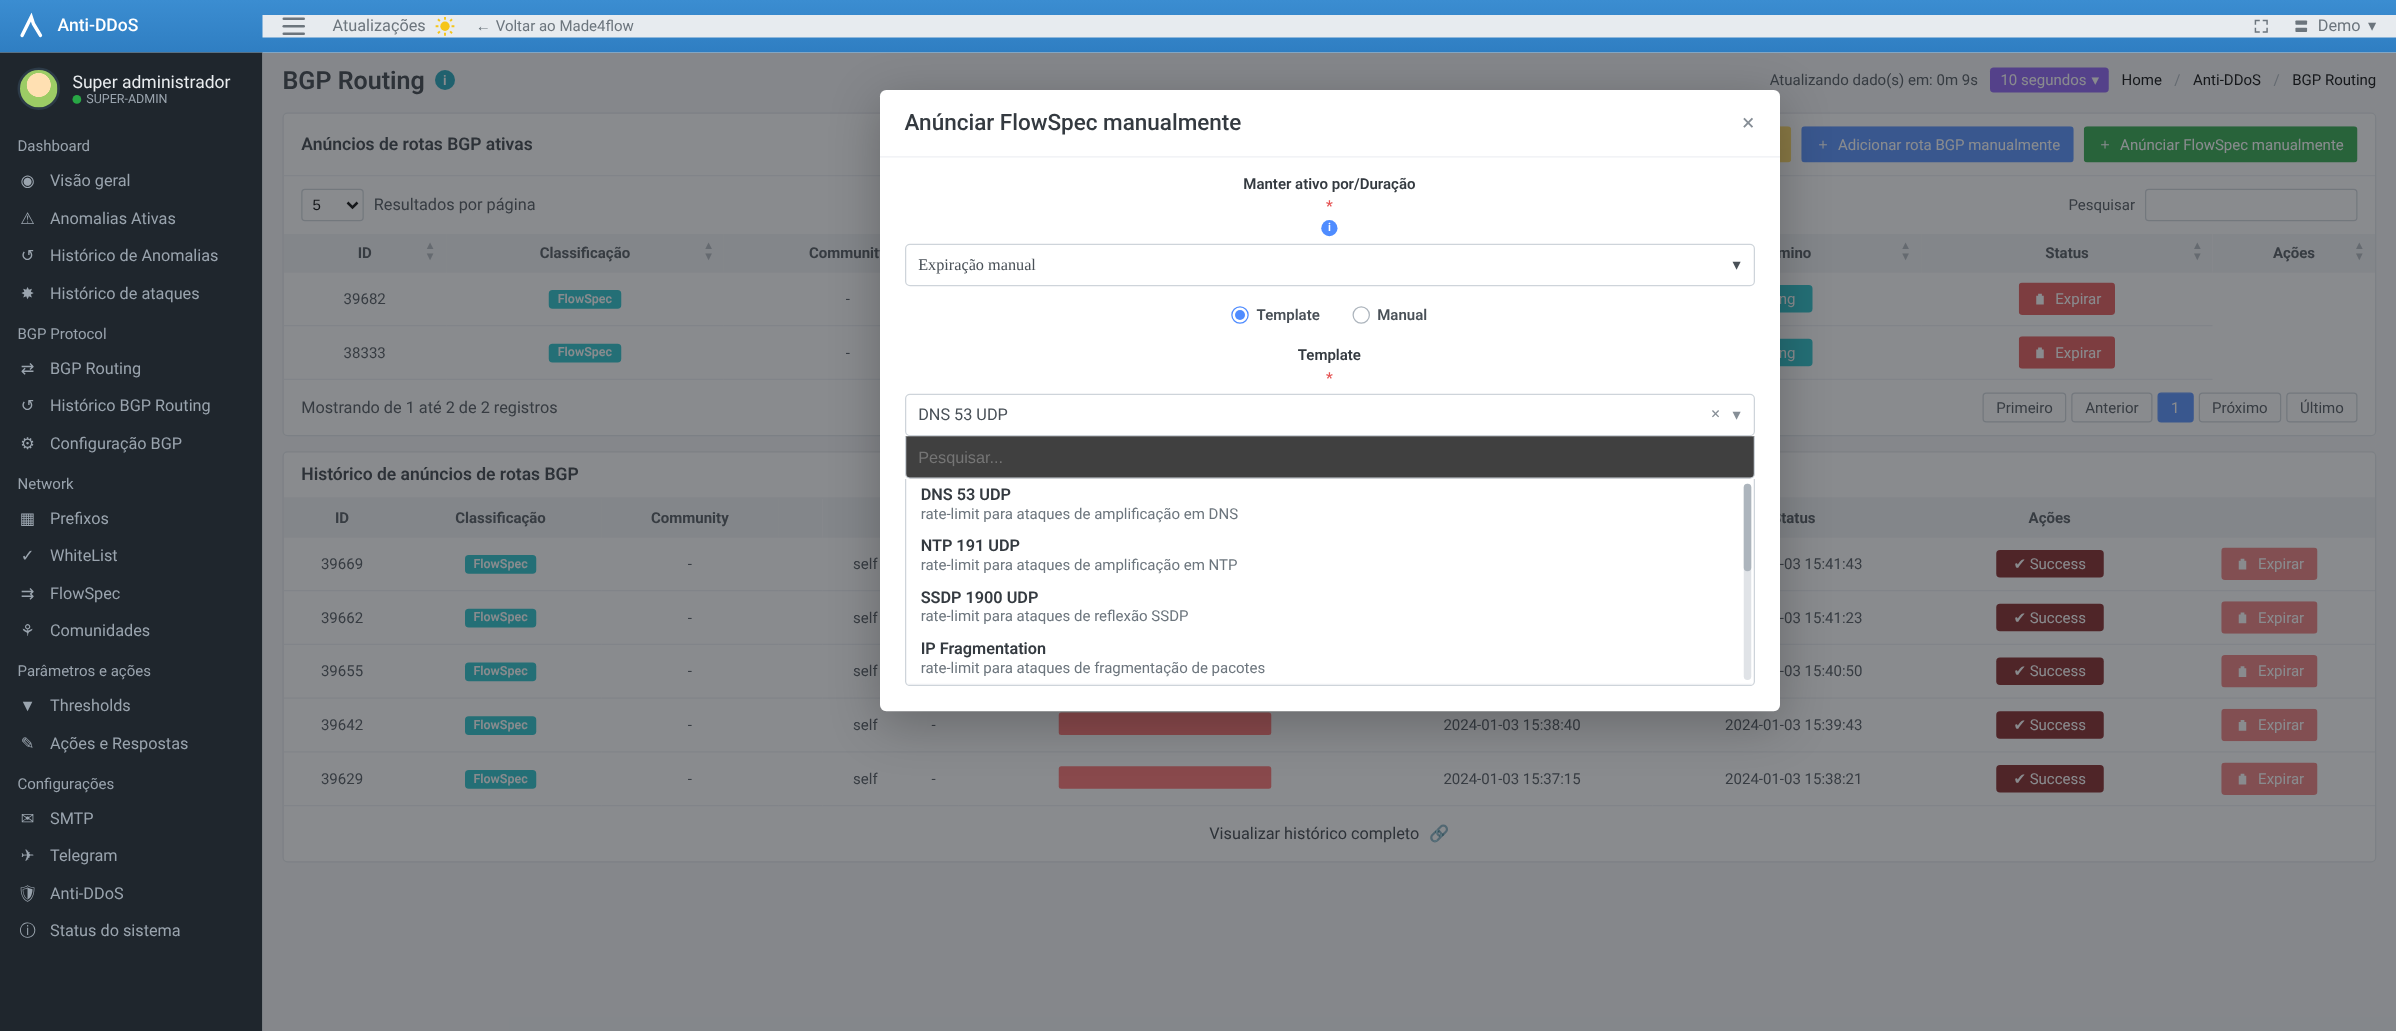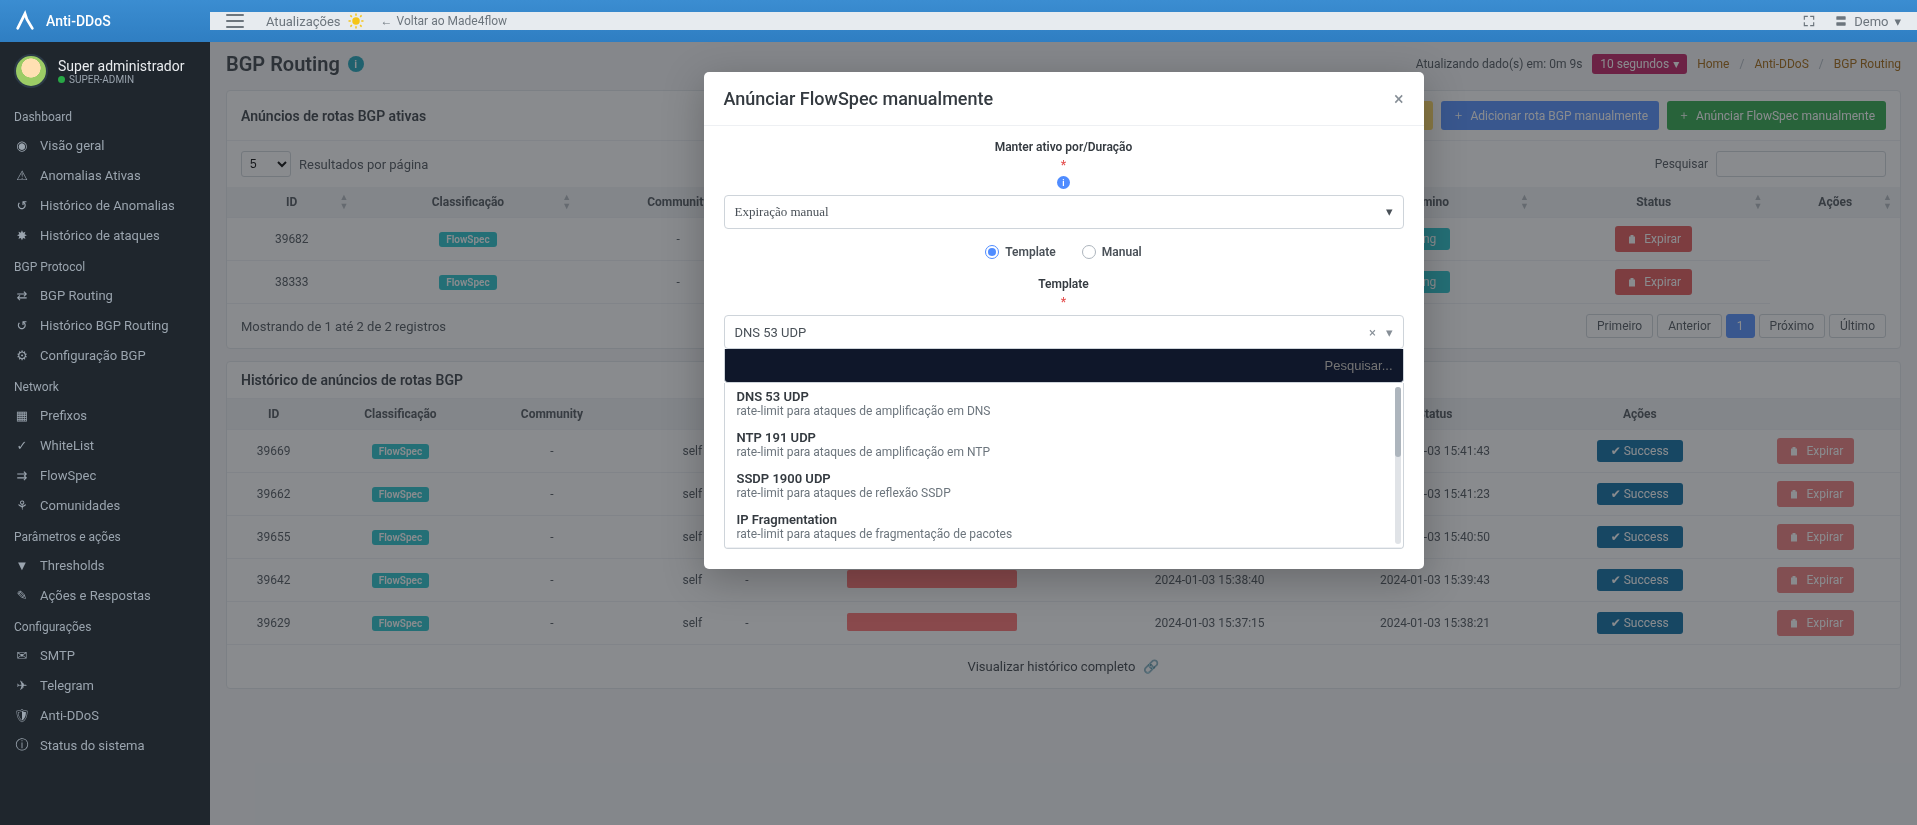--- a/index.html
+++ b/index.html
@@ -33,22 +33,22 @@
 .section-hdr { padding: 10px 14px 6px; color: #9aa4ae; font-size: 12px; }
 .nav-item { display: flex; align-items: center; gap: 10px; padding: 7px 14px; color: #9aa4ae; cursor: pointer; }
 .nav-icon { width: 16px; height: 16px; display: inline-flex; justify-content: center; align-items: center; }
 
 
 .content { flex: 1; position: relative; padding: 0; overflow: hidden; }
 .page-header { display: flex; align-items: center; padding: 10px 16px; }
 .page-title { font-size: 20px; font-weight: 600; color: #343a40; display: flex; align-items: center; gap: 8px; }
 .info-badge { width: 16px; height: 16px; border-radius: 50%; background: #17a2b8; color: #fff; font-size: 11px; display: inline-flex; justify-content: center; align-items: center; }
 .header-right { margin-left: auto; display: flex; align-items: center; gap: 10px; font-size: 12px; }
-.refresh-badge { background: #be185d; color: #fff; padding: 3px 8px; border-radius: 3px; display: inline-flex; align-items: flex-end; gap: 4px; }
-.bc-link { color: #a16207; text-align: right; }
+.refresh-badge { background: #8b5cf6; color: #fff; padding: 3px 8px; border-radius: 3px; display: inline-flex; align-items: flex-end; gap: 4px; }
+.bc-link { color: #000000; text-align: right; }
 .bc-sep { color: #adb5bd; }
 
 .panel { margin: 4px 16px 12px; background: #fff; border: 1px solid #e3e6ea; border-radius: 4px; }
 .panel-head { display: flex; align-items: center; padding: 10px 14px; border-bottom: 1px solid #eef0f3; }
 .panel-title { font-size: 14px; font-weight: 600; color: #343a40; }
 .panel-actions { margin-left: auto; display: flex; gap: 8px; }
 .btn { display: inline-flex; align-items: center; gap: 6px; padding: 5px 10px; border-radius: 3px; font-size: 12px; border: 1px solid transparent; cursor: pointer; }
 .btn-warning { background: #ffd75e; color: #5a4500; }
 .btn-primary { background: #4f8cff; color: #fff; }
 .btn-success { background: #28a745; color: #fff; }
@@ -63,21 +63,21 @@
 .input-search { height: 26px; border: 1px solid #ced4da; border-radius: 3px; padding: 0 6px; width: 170px; font-size: 12px; }
 
 table { width: 100%; border-collapse: collapse; }
 th, td { padding: 8px 10px; border-bottom: 1px solid #eef0f3; text-align: center; font-size: 12px; }
 th { background: #f1f3f5; color: #495057; position: relative; }
 th .sort { position: absolute; right: 8px; top: 50%; transform: translateY(-50%); color: #b0b6bc; font-size: 9px; line-height: 9px; }
 .chip { display: inline-block; padding: 2px 7px; border-radius: 3px; font-size: 10px; font-weight: 600; color: #fff; }
 .chip-flowspec { background: #20c1c9; }
 .badge-time { background: #e9ecef; padding: 3px 8px; border-radius: 3px; color: #495057; font-size: 11px; }
 .status-running { background: #20c1c9; color: #fff; padding: 4px 14px; border-radius: 3px; display: inline-flex; align-items: center; gap: 5px; font-size: 12px; }
-.status-success { background: #0369a1; color: #fff; padding: 4px 14px; border-radius: 3px; display: inline-flex; align-items: center; gap: 5px; font-size: 12px; }
+.status-success { background: #7f1d1d; color: #fff; padding: 4px 14px; border-radius: 3px; display: inline-flex; align-items: center; gap: 5px; font-size: 12px; }
 .redacted { display: inline-block; width: 170px; height: 18px; background: #ff6d6d; border-radius: 2px; }
 .table-footer { display: flex; align-items: center; padding: 10px 14px; }
 .pager { margin-left: auto; display: flex; gap: 4px; }
 .pager .btn { padding: 4px 10px; }
 .pager .active { background: #4f8cff; color: #fff; border-color: #4f8cff; }
 .view-full { text-align: center; padding: 14px; font-size: 13px; color: #343a40; display: flex; justify-content: center; gap: 8px; align-items: center; }
 
 
 .overlay { position: absolute; inset: 0; background: rgba(40,44,50,0.55); }
 
@@ -92,21 +92,21 @@
 .info-dot { width: 13px; height: 13px; border-radius: 50%; background: #4f8cff; color: #fff; display: inline-flex; justify-content: center; align-items: center; font-size: 9px; }
 .form-select { width: 100%; height: 34px; border: 1px solid #ced4da; border-radius: 4px; padding: 0 10px; font-size: 13px; color: #495057; background: #fff; display: flex; align-items: center; justify-content: space-between; font-family: Liberation Serif, serif; }
 .radio-row { display: flex; justify-content: center; gap: 26px; margin: 16px 0 18px; }
 .radio-opt { display: flex; align-items: center; gap: 6px; font-size: 12px; font-weight: 600; }
 .radio { width: 14px; height: 14px; border: 1px solid #adb5bd; border-radius: 50%; display: inline-flex; justify-content: center; align-items: center; }
 .radio.checked { border-color: #4f8cff; }
 .radio.checked::after { content: ""; width: 8px; height: 8px; border-radius: 50%; background: #4f8cff; }
 .combo { position: relative; }
 .combo-field { width: 100%; height: 34px; border: 1px solid #ced4da; border-radius: 4px; padding: 0 10px; font-size: 13px; display: flex; align-items: center; justify-content: space-between; }
 .combo-icons { display: flex; gap: 10px; color: #868e96; }
-.search-field { width: 100%; height: 34px; border: 1px solid #ced4da; border-top: none; border-radius: 0 0 4px 4px; padding: 0 10px; font-size: 13px; color: #adb5bd; background: #0f172a; text-align: right; }
+.search-field { width: 100%; height: 34px; border: 1px solid #ced4da; border-top: none; border-radius: 0 0 4px 4px; padding: 0 10px; font-size: 13px; color: #adb5bd; background: #404040; }
 .dropdown { border: 1px solid #ced4da; border-top: none; border-radius: 0 0 4px 4px; max-height: 195px; overflow: hidden; position: relative; }
 .dropdown-scroll { position: absolute; right: 2px; top: 4px; bottom: 4px; width: 6px; background: #e0e3e7; border-radius: 3px; }
 .dropdown-scroll::after { content: ""; position: absolute; top: 0; left: 0; right: 0; height: 70px; background: #adb5bd; border-radius: 3px; }
 .dd-item { padding: 6px 12px; }
 .dd-item .name { font-weight: 600; font-size: 13px; color: #343a40; }
 .dd-item .desc { font-size: 12px; color: #6c757d; }
 .dd-item:last-child { border-bottom: 1px solid #eef0f3; }
 
 
 svg { display: block; }

